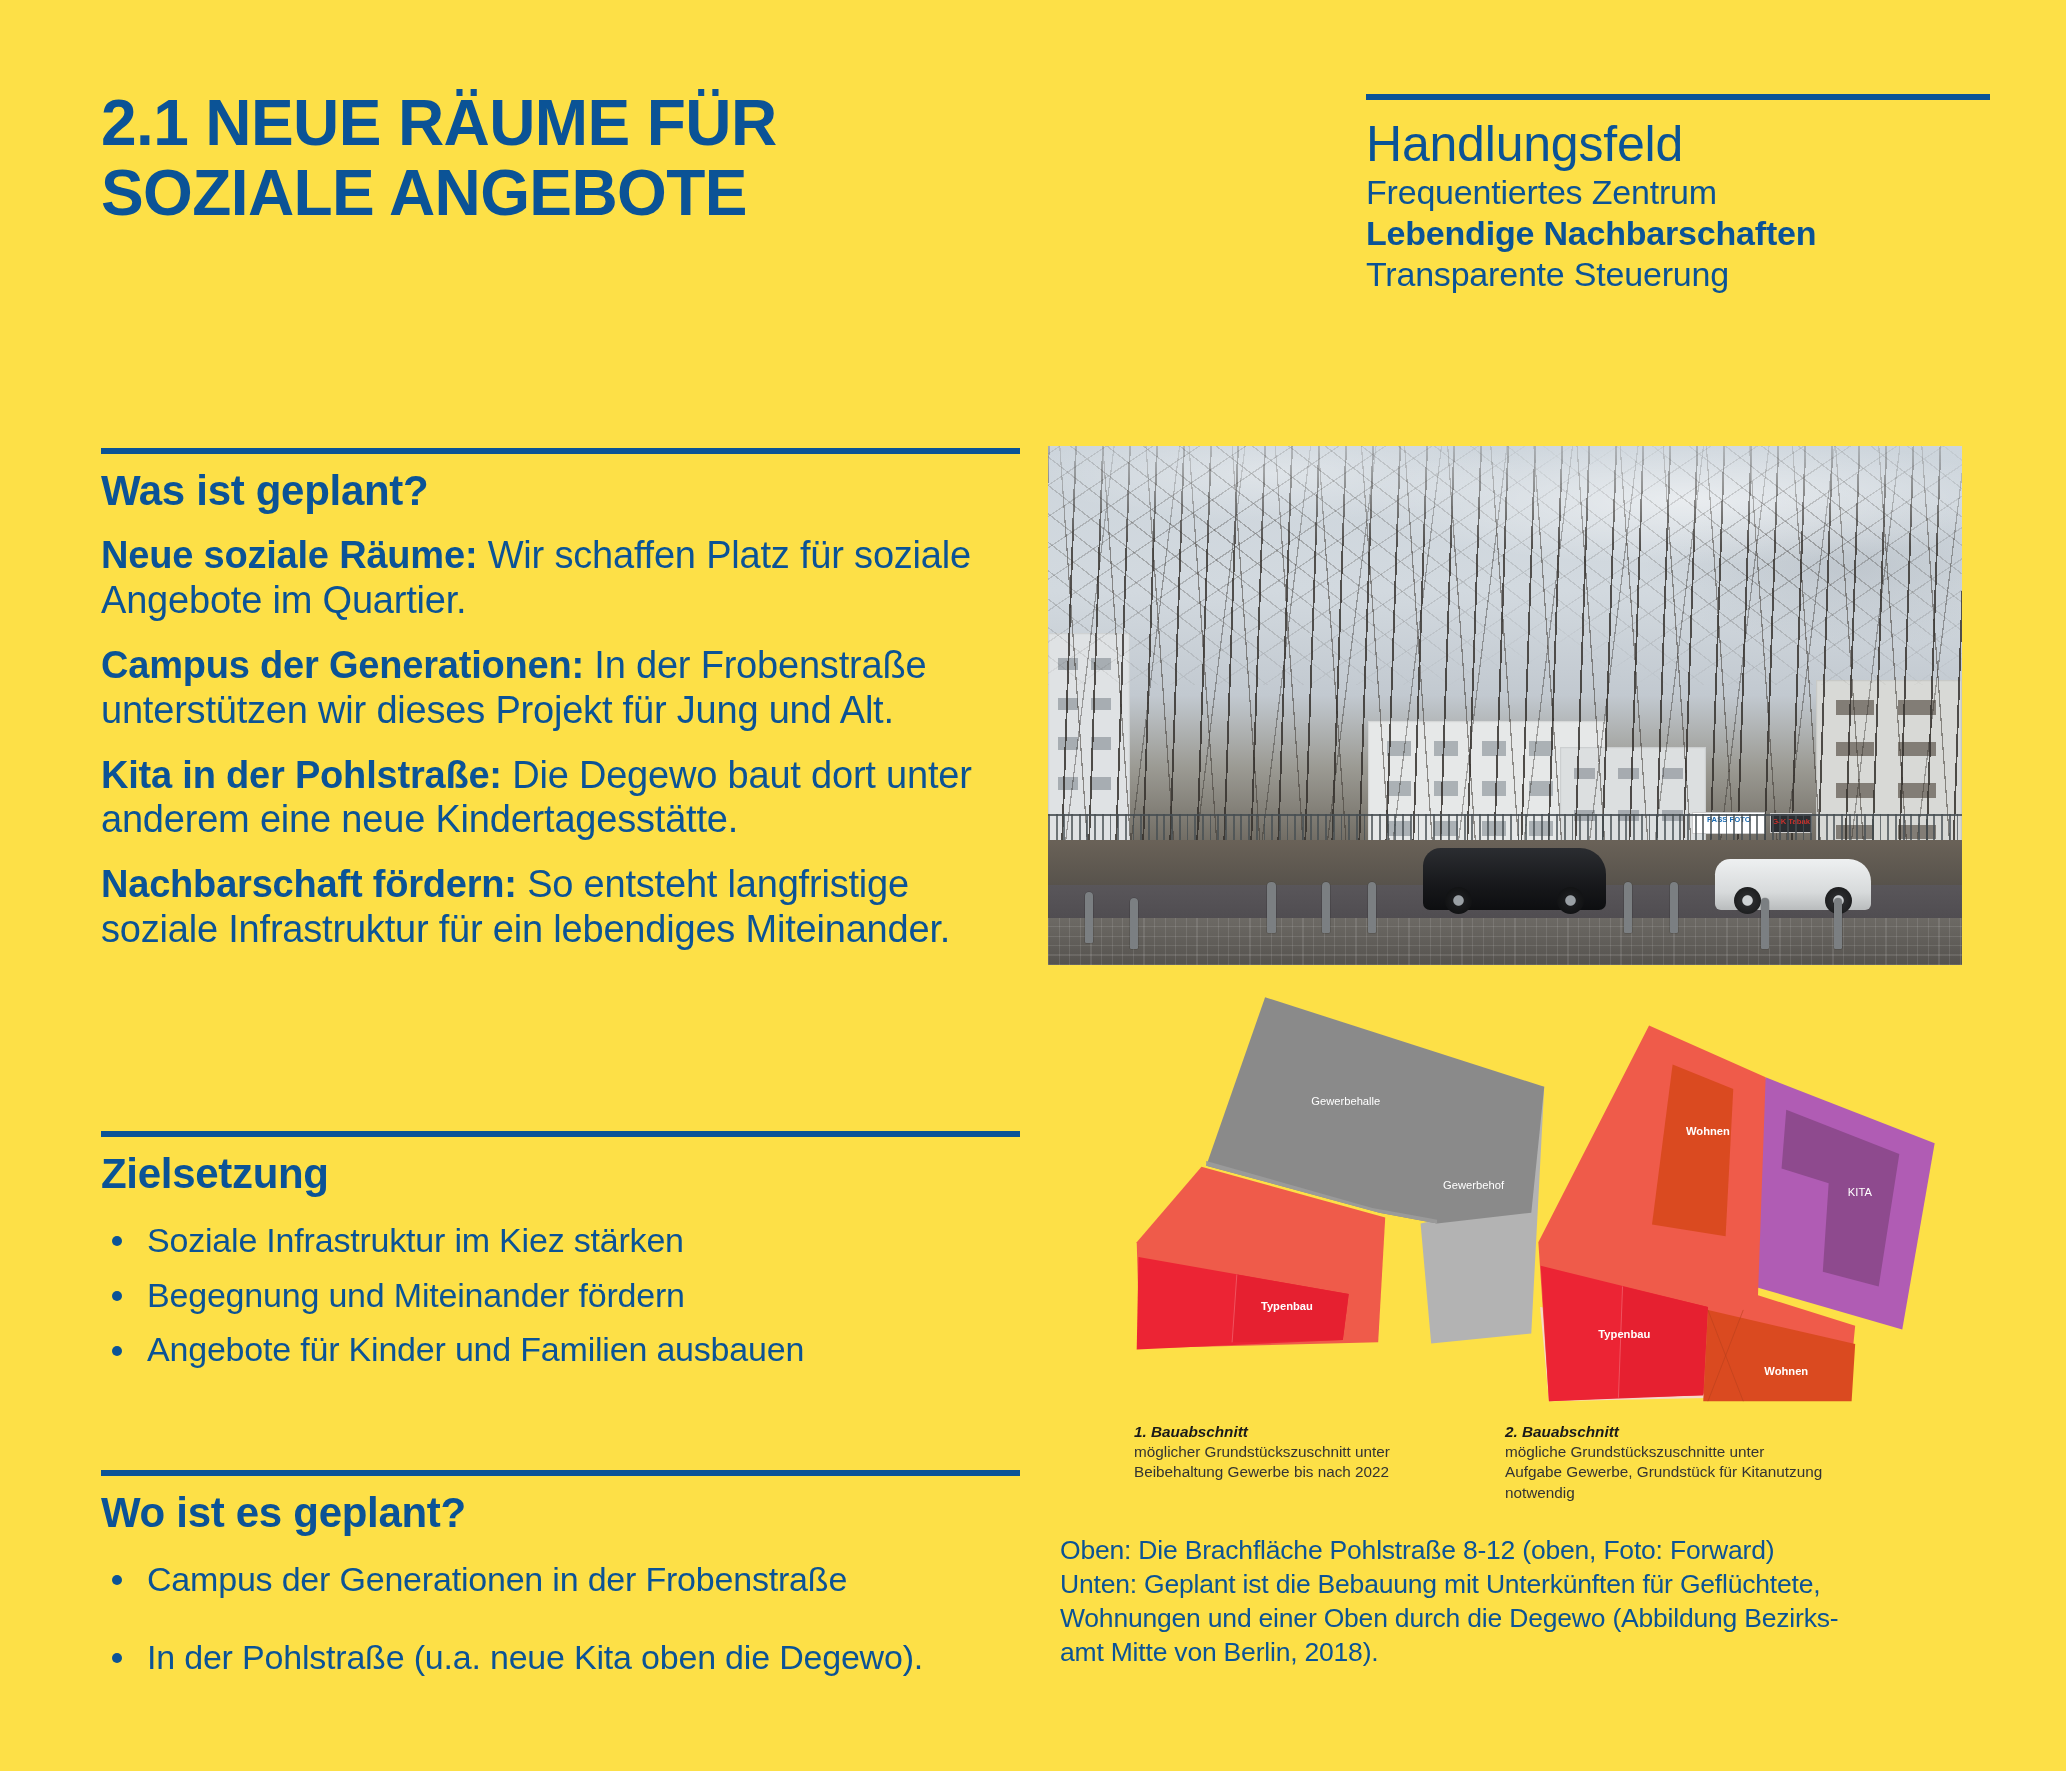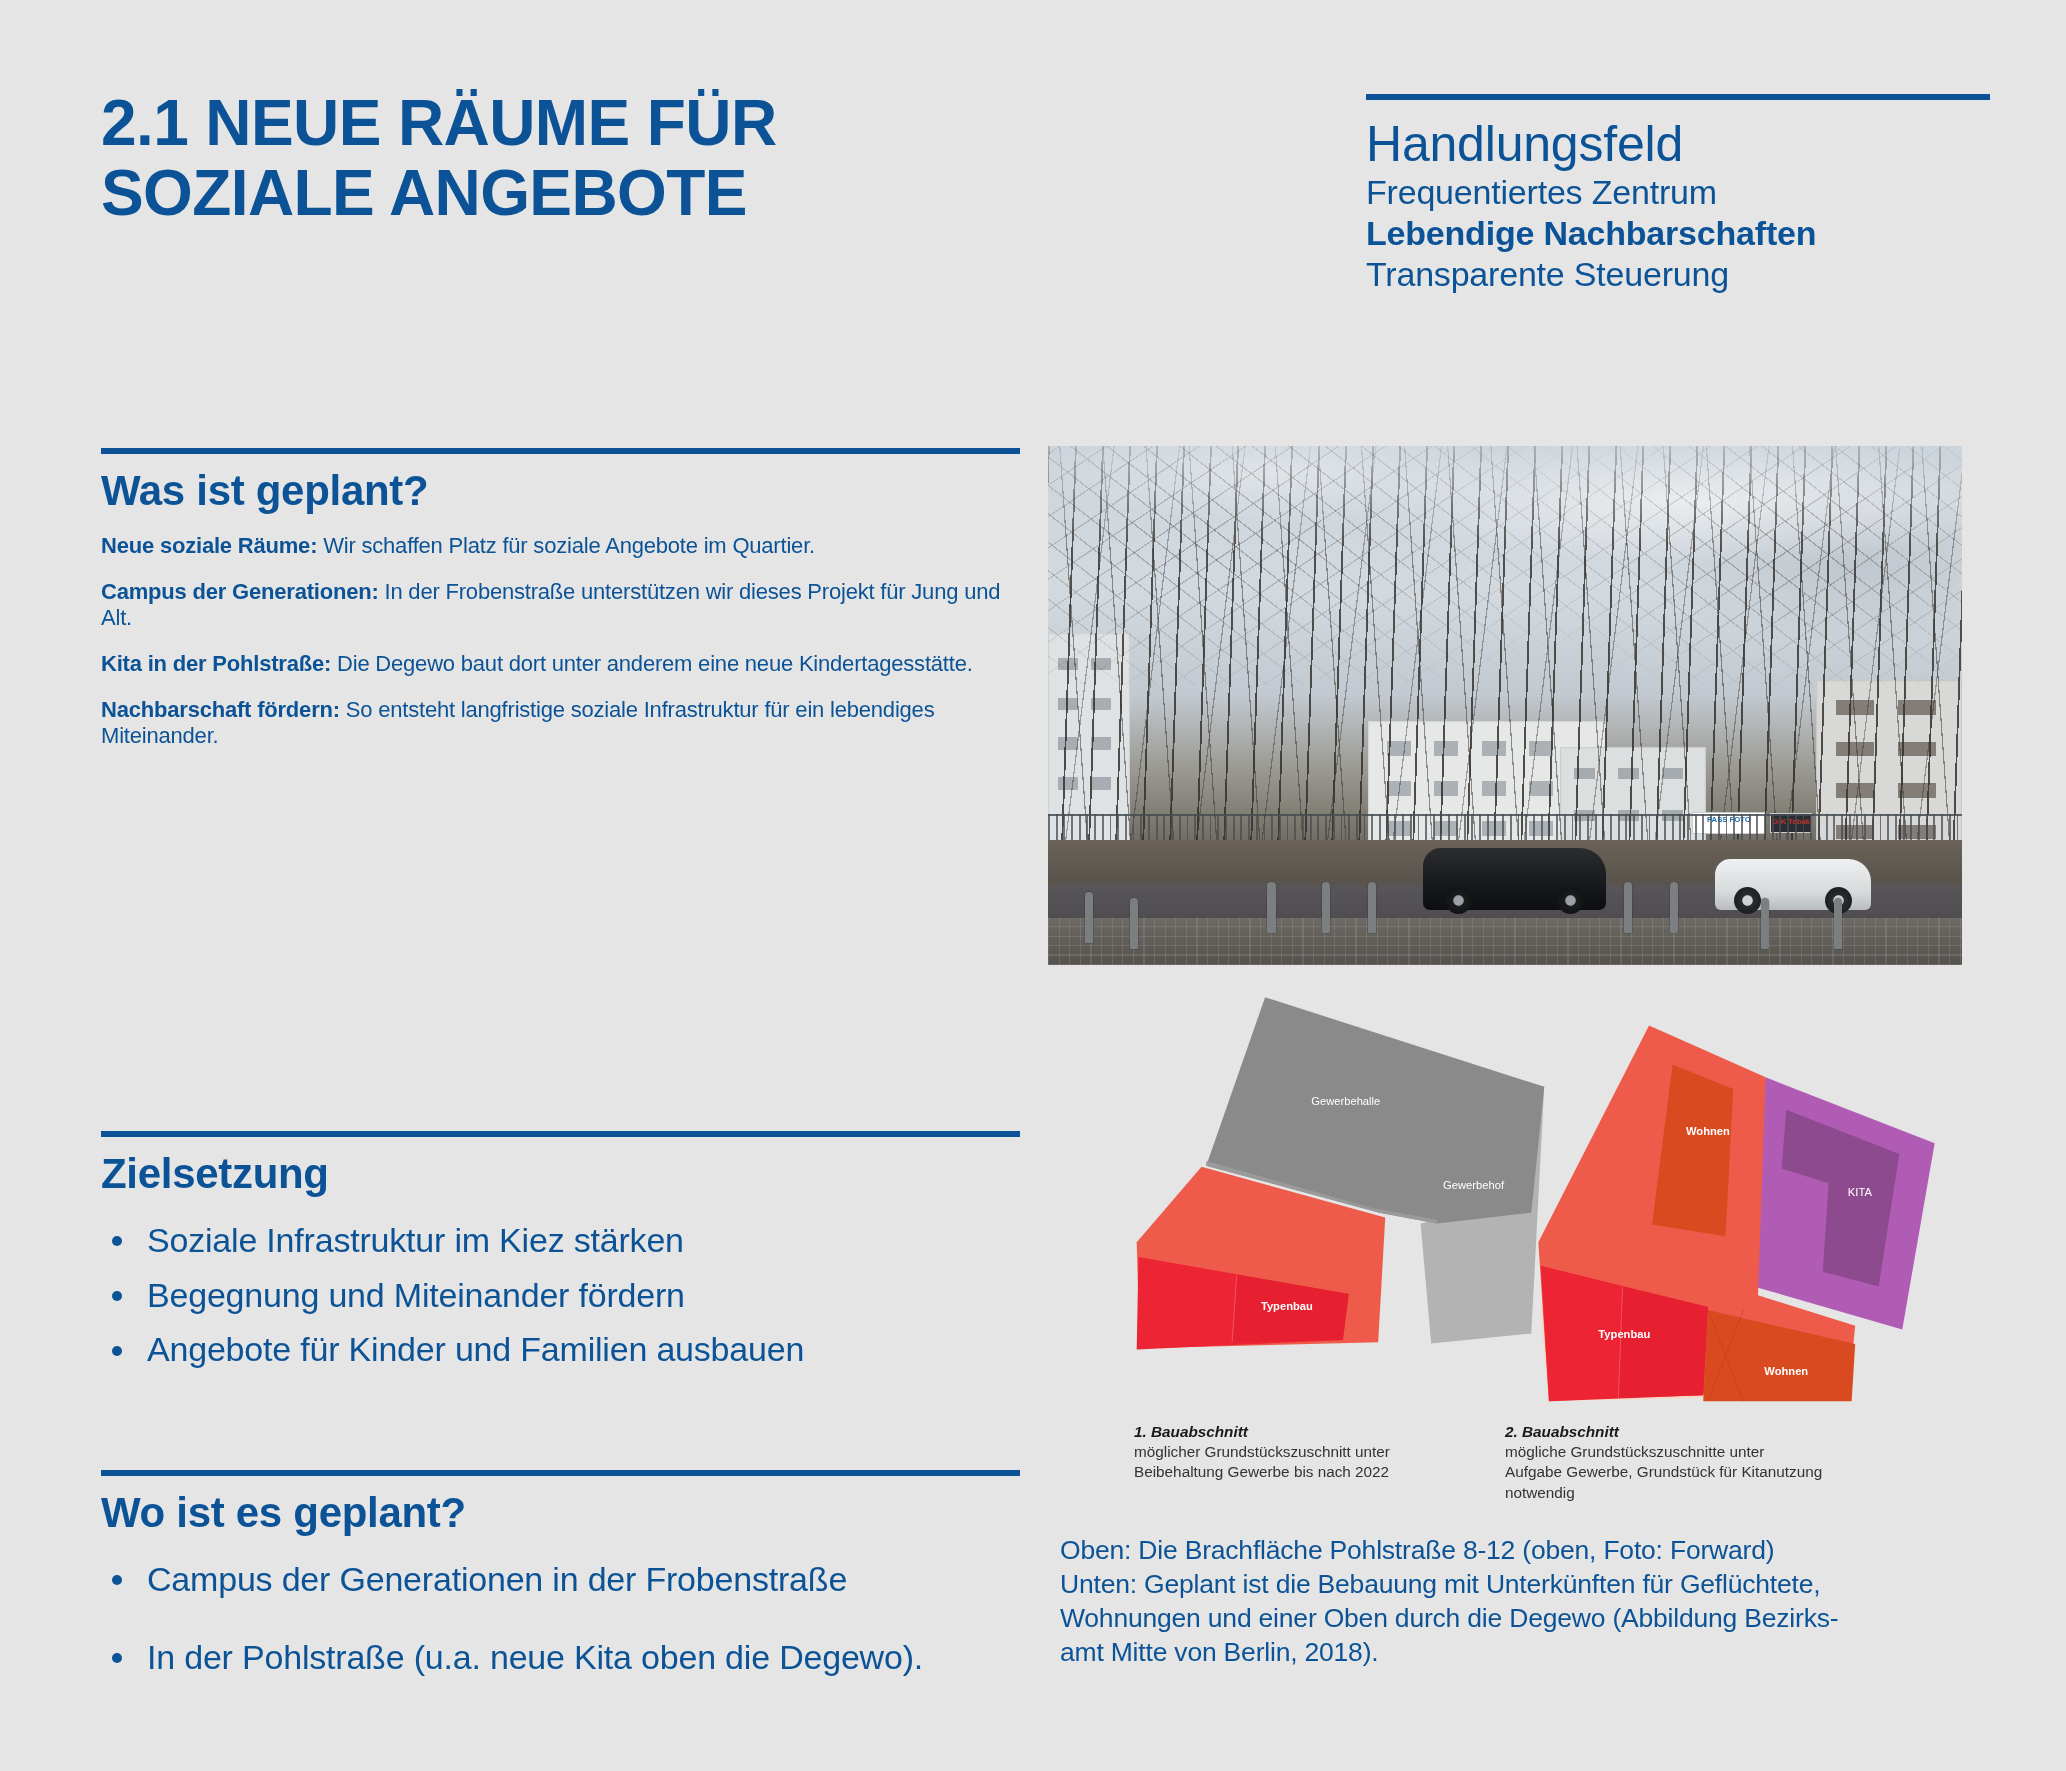--- a/index.html
+++ b/index.html
@@ -9,21 +9,21 @@
     height: 1771px;
     background: #ffffff;
     font-family: "Liberation Sans", sans-serif;
     overflow: hidden;
   }
 
   .page {
     position: relative;
     width: 2066px;
     height: 1771px;
-    background: #e5e5e5;
+    background: #fde047;
   }
 
   
   .rule {
     background: #0b5396;
     height: 5.9px;
     width: 100%;
   }
 
   .main-title {
@@ -50,21 +50,21 @@
     color: #0b5396;
     font-weight: bold;
     font-size: 42px;
     line-height: 1.05;
     margin-top: 15.3px;
     letter-spacing: -0.3px;
   }
 
   .para {
     color: #0b5396;
-    font-size: 22px;
+    font-size: 38px;
     line-height: 1.18;
     margin-top: 20px;
     letter-spacing: -0.2px;
   }
   .para b { font-weight: bold; }
 
   ul.bullets {
     list-style: none;
     margin-top: 23.6px;
   }

